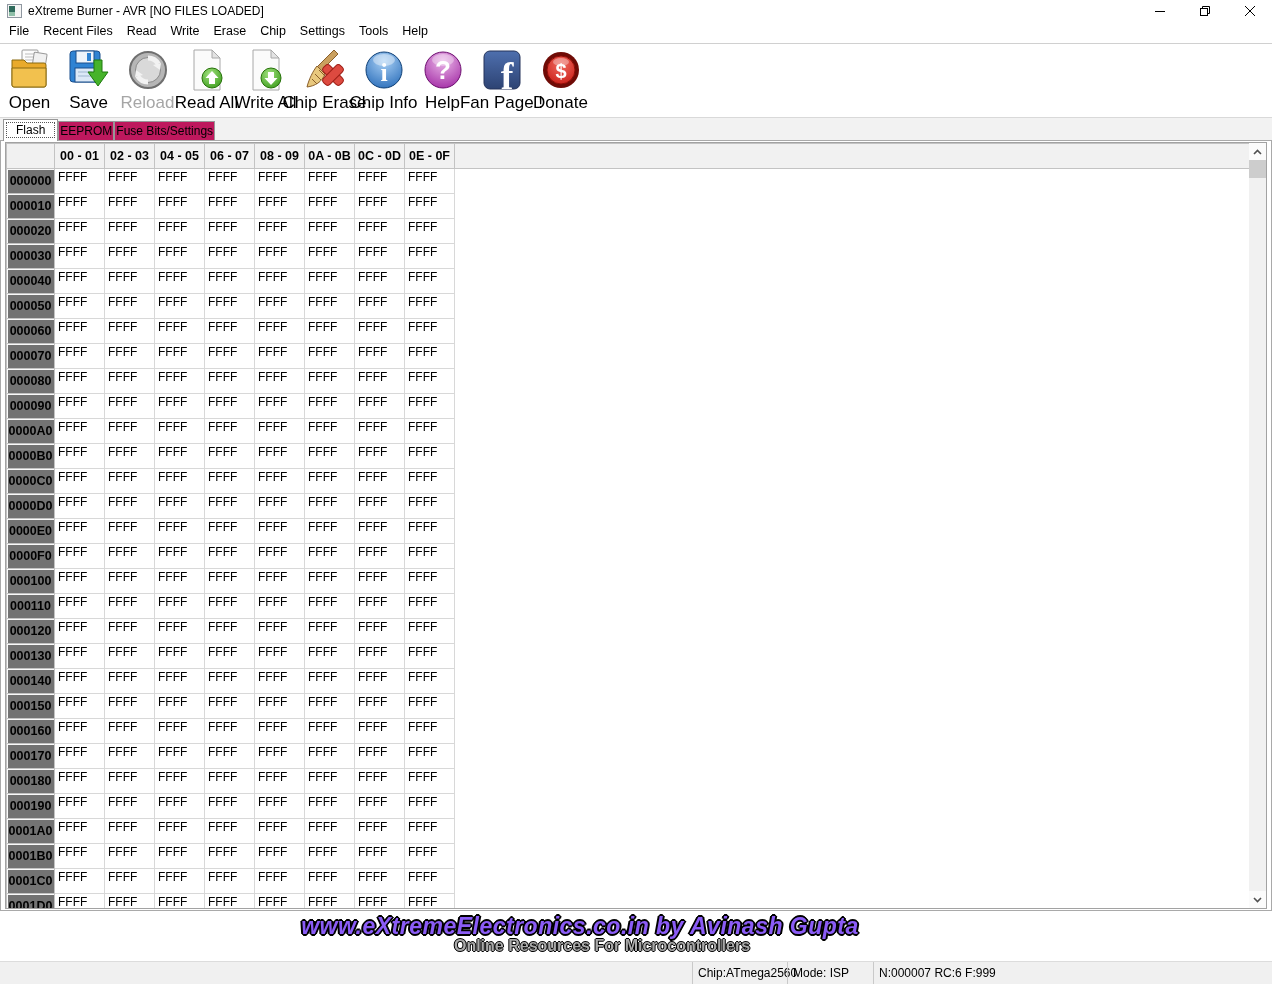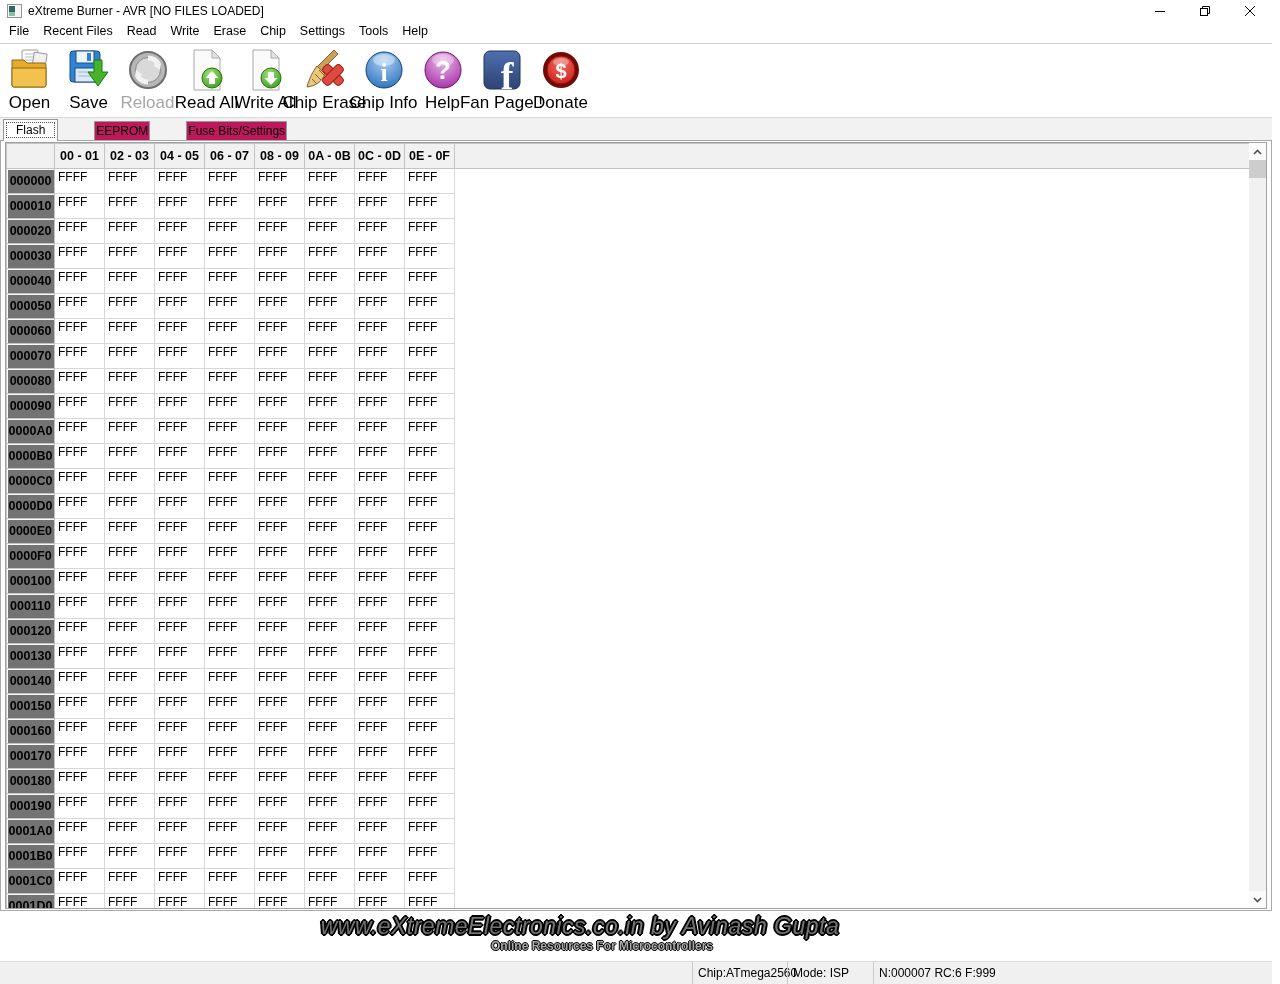--- a/index.html
+++ b/index.html
@@ -20,21 +20,21 @@
 
   
   .toolbar { height:73px; display:flex; align-items:flex-start; padding:4px 0 0 0; background:#fff; }
   .tool-btn { width:59px; display:flex; flex-direction:column; align-items:center; }
   .tool-icon { width:42px; height:44px; }
   .tool-icon svg { width:42px; height:44px; display:block; }
   .tool-label { font-size:17px; margin-top:1px; white-space:nowrap; }
   .tool-btn.disabled .tool-label { color:#a6a6a6; }
 
   
-  .tabstrip { height:23px; background:#f2f2f2; border-top:1px solid #d9d9d9; display:flex; align-items:flex-end; padding-left:3px; position:relative; z-index:2;gap:36px; }
+  .tabstrip { height:23px; background:#f2f2f2; border-top:1px solid #d9d9d9; display:flex; align-items:flex-end; padding-left:3px; position:relative; z-index:2; }
   .tab { font-size:12px; background:#be185d; border:1px solid #989898; border-bottom:none; height:19px; line-height:18px; padding:0 1px; margin-right:0; }
   .tab.active { background:#fff; height:22px; line-height:21px; margin-bottom:-1px; outline:1px dotted #555; outline-offset:-4px; padding:0 12px; position:relative; z-index:3; }
   .tab + .tab { border-left:1px solid #989898; }
 
   
   .panel { height:771px; margin:0 0; border:1px solid #a9a9a9; background:#fff; position:relative; overflow:hidden; z-index:1; }
   .gridwrap { position:absolute; left:4px; top:1px; right:4px; bottom:1px; border:1px solid #a2a2a2; overflow:hidden; background:#fff; }
   table.hexgrid { border-collapse:collapse; table-layout:fixed; width:calc(100% - 17px); }
   .hexgrid col.c-rowhdr { width:48px; }
   .hexgrid col.c-data { width:50px; }
@@ -47,23 +47,23 @@
   .hexgrid td.filler { background:#fff; border:none; }
 
   
   .vscroll { position:absolute; top:0; right:0; bottom:0; width:17px; background:#f1f1f1; }
   .vs-btn { position:absolute; left:0; width:17px; height:17px; background:#fbfbfb; display:flex; align-items:center; justify-content:center; }
   .vs-up { top:0; } .vs-down { bottom:0; }
   .vs-thumb { position:absolute; left:0; top:17px; width:17px; height:18px; background:#cdcdcd; }
 
   
   .banner-wrap { height:50px; padding-top:2px; text-align:center; padding-right:112px; background:#fff; }
-  .banner-title { font-size:23px; font-weight:normal; font-style:italic; color:#737373; letter-spacing:0.5px; line-height:26px;
+  .banner-title { font-size:23px; font-weight:bold; font-style:italic; color:#8b5cf6; letter-spacing:0.5px; line-height:26px;
      text-shadow:-2px 0 0 #000, 2px 0 0 #000, 0 -2px 0 #000, 0 2px 0 #000, -1px -1px 0 #000, 1px -1px 0 #000, -1px 1px 0 #000, 1px 1px 0 #000; }
-  .banner-subtitle { font-size:12px; font-weight:bold; color:#a9a9a9; line-height:14px;
+  .banner-subtitle { font-size:16px; font-weight:bold; color:#a9a9a9; line-height:14px;
      text-shadow:-1px 0 0 #000, 1px 0 0 #000, 0 -1px 0 #000, 0 1px 0 #000;padding-left:44px; }
 
   
   .statusbar { height:23px; background:#f0f0f0; border-top:1px solid #dcdcdc; position:relative; font-size:12px; }
   .status-seg { position:absolute; top:0; height:22px; line-height:22px; border-left:1px solid #c9c9c9; padding-left:5px; white-space:nowrap; }
   .seg-chip { left:692px; width:94px; }
   .seg-mode { left:787px; width:86px; }
   .seg-counters { left:873px; right:8px; }
 </style>
 </head>

